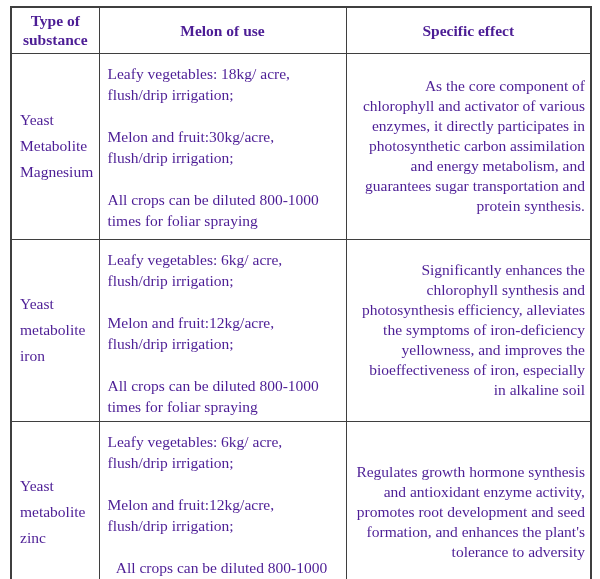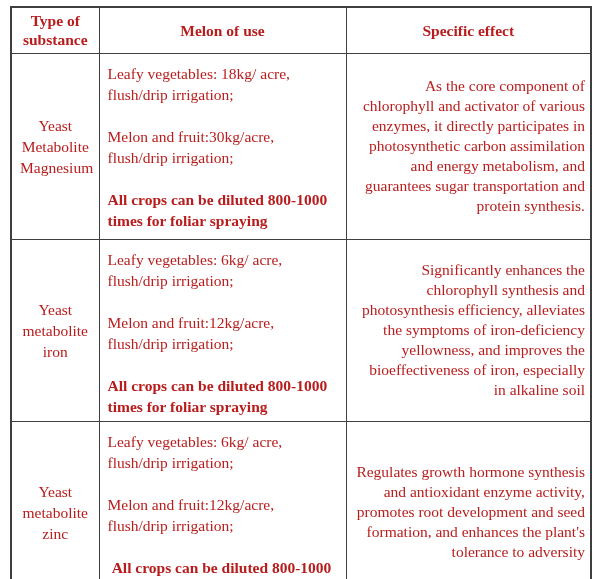--- a/index.html
+++ b/index.html
@@ -2,21 +2,21 @@
 <html><head>
 <meta charset="utf-8">
 <style>
   html, body { margin: 0; padding: 0; }
   .page {
     position: relative;
     width: 600px;
     height: 579px;
     background: #ffffff;
     font-family: "Liberation Serif", "DejaVu Serif", serif;
-    color: #b91c1c;
+    color: #4c1d95;
     overflow: hidden;
   }
   table.data-table {
     position: absolute;
     left: 10px;
     top: 6px;
     width: 580px;
     border-collapse: collapse;
     table-layout: fixed;
     border: 2px solid #3f3f3f;
@@ -37,33 +37,32 @@
   tr.row-zinc { height: 164px; }
 
   th.header-cell {
     font-weight: bold;
     text-align: center;
     vertical-align: middle;
     line-height: 19px;
     padding: 2px 4px;
   }
   td.substance-cell {
-    text-align: center;
     vertical-align: middle;
-    line-height: 21px;
+    line-height: 26px;
     padding: 2px 8px;
   }
   td.method-cell {
     vertical-align: top;
     text-align: left;
     line-height: 21px;
     padding: 9px 3px 4px 8px;
   }
   td.method-cell p { margin: 0 7px 21px 0; }
-  td.method-cell p:last-child { margin-bottom: 0; font-weight: bold; }
+  td.method-cell p:last-child { margin-bottom: 0; }
   td.method-cell p.center { text-align: center; }
   td.effect-cell {
     vertical-align: middle;
     text-align: right;
     line-height: 20px;
     padding: 4px 5px 4px 9px;
   }
 </style>
 </head>
 <body>

